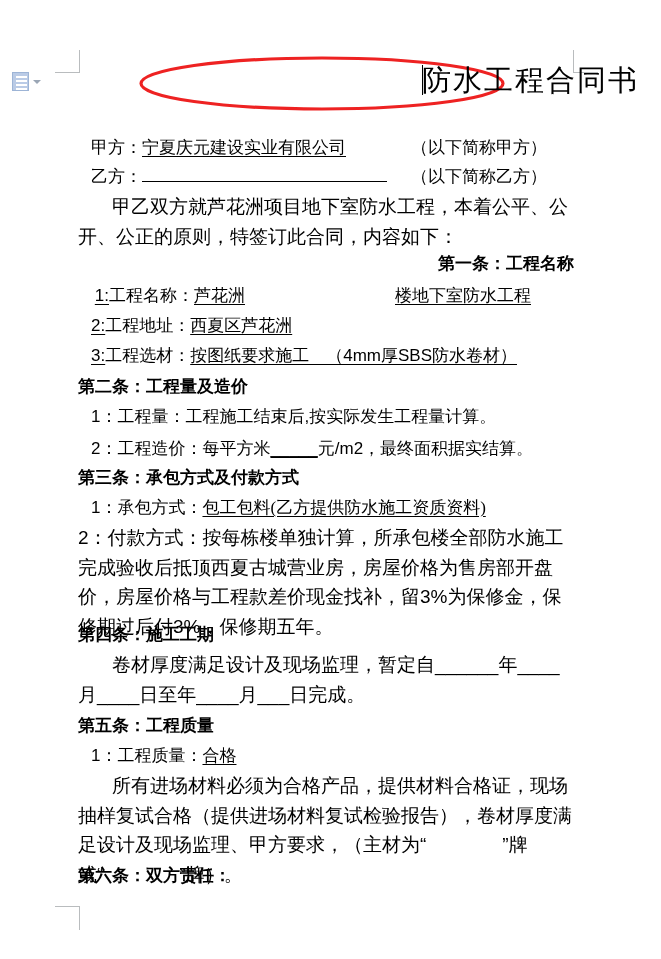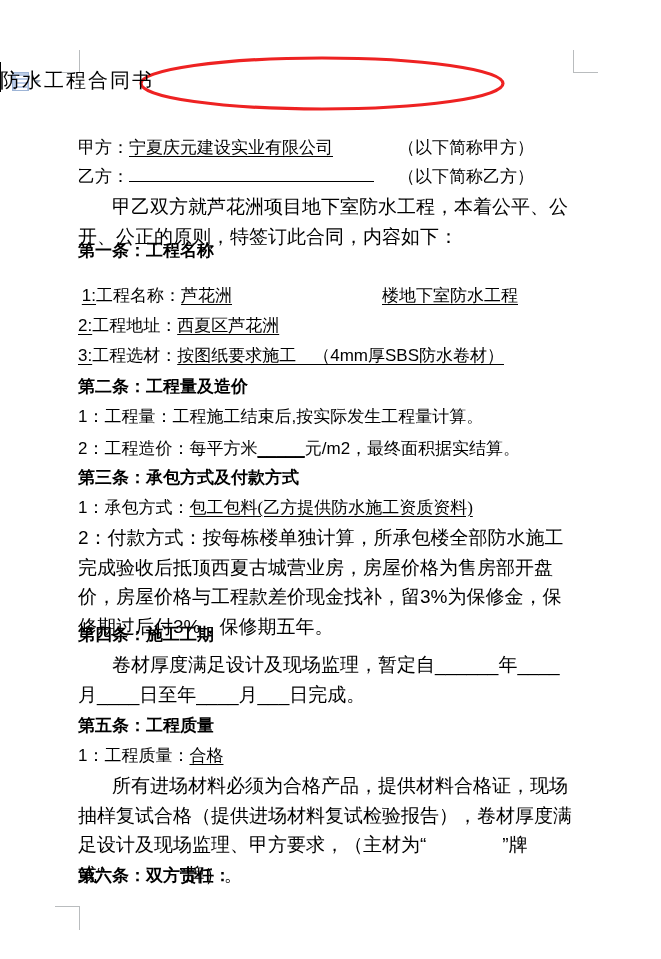--- a/index.html
+++ b/index.html
@@ -89,40 +89,41 @@
     left: 78px;
     top: 0;
     width: 496px;
   }
 
   .title {
     position: absolute;
     left: 0;
     top: 60px;
     width: 639px;
-    text-align: left;
+    text-align: right;
     font-family: "Liberation Serif", "DejaVu Serif", serif;
-    font-size: 20px;
+    font-size: 29px;
     letter-spacing: 2px;
     line-height: 40px;
     white-space: nowrap;
   }
   .title .caret {
     display: inline-block;
     width: 1px;
     height: 30px;
     background: #000;
     vertical-align: -5px;
     margin-right: -1px;
   }
 
   .line {
     font-size: 17px;
     line-height: 29.5px;
     white-space: nowrap;
+    margin-left: 13px;
   }
   .para {
     font-size: 19px;
     line-height: 29.5px;
   }
   .sans {
     font-family: "Liberation Sans", "DejaVu Sans", sans-serif;
   }
   .serif {
     font-family: "Liberation Serif", "DejaVu Serif", serif;
@@ -177,21 +178,21 @@
     <div class="row line sans" style="top:133px;">
       <span>甲方：</span><span class="u" style="display:inline-block;min-width:245px;">宁夏庆元建设实业有限公司</span><span style="display:inline-block;width:24px;"></span><span>（以下简称甲方）</span>
     </div>
 
     <div class="row line sans" style="top:162px;">
       <span>乙方：</span><span class="u" style="display:inline-block;min-width:245px;border-bottom:1px solid #000;"></span><span style="display:inline-block;width:24px;"></span><span>（以下简称乙方）</span>
     </div>
 
     <div class="row para serif indent" style="top:192px;">甲乙双方就芦花洲项目地下室防水工程，本着公平、公开、公正的原则，特签订此合同，内容如下：</div>
 
-    <div class="row heading" style="top:236px;">第一条：工程名称</div>
+    <div class="row heading" style="top:249px;text-align:right;">第一条：工程名称</div>
     <div class="row line sans" style="top:281px;text-align:right;">
       <span class="u">1:</span><span>工程名称：</span><span class="u">芦花洲</span><span class="u gap-wide"></span><span class="u">楼地下室防水工程</span><span class="u" style="display:inline-block;width:56px;"></span>
     </div>
     <div class="row line sans" style="top:311px;">
       <span class="u">2:</span><span>工程地址：</span><span class="u" style="display:inline-block;min-width:340px;">西夏区芦花洲</span>
     </div>
     <div class="row line sans" style="top:341px;">
       <span class="u">3:</span><span>工程选材：</span><span class="u" style="display:inline-block;min-width:340px;">按图纸要求施工　（4mm厚SBS防水卷材）</span>
     </div>
 

